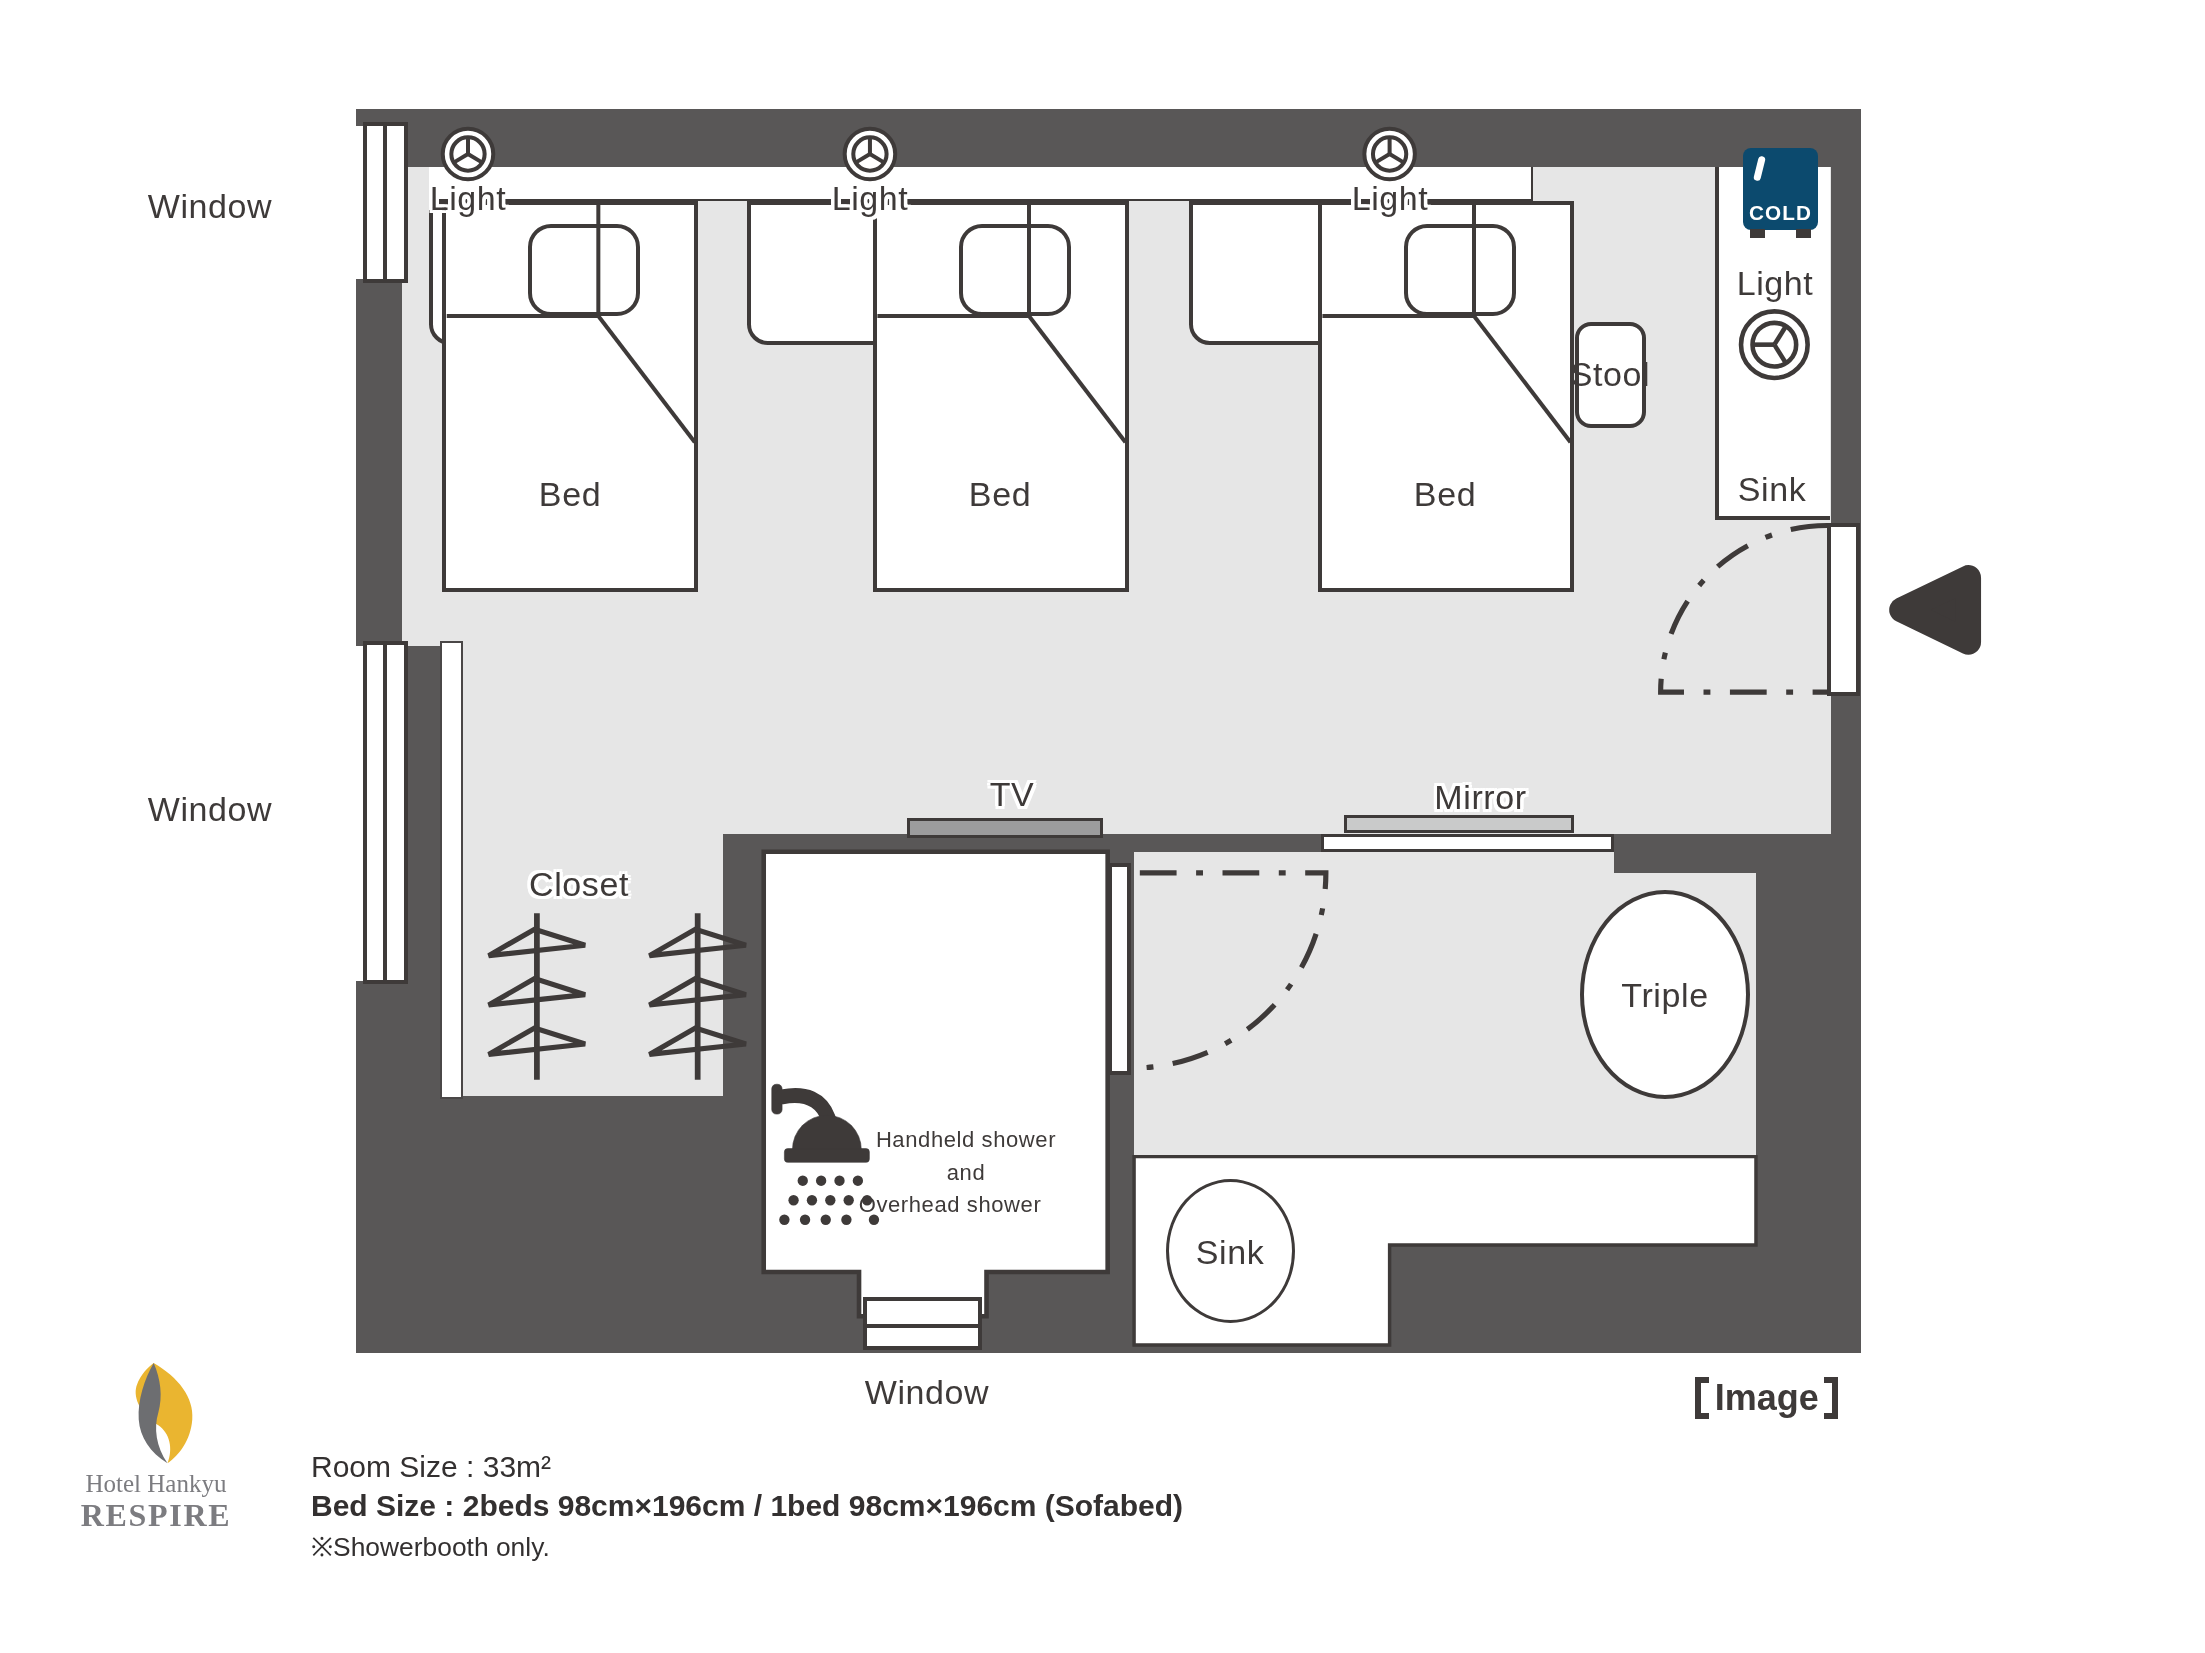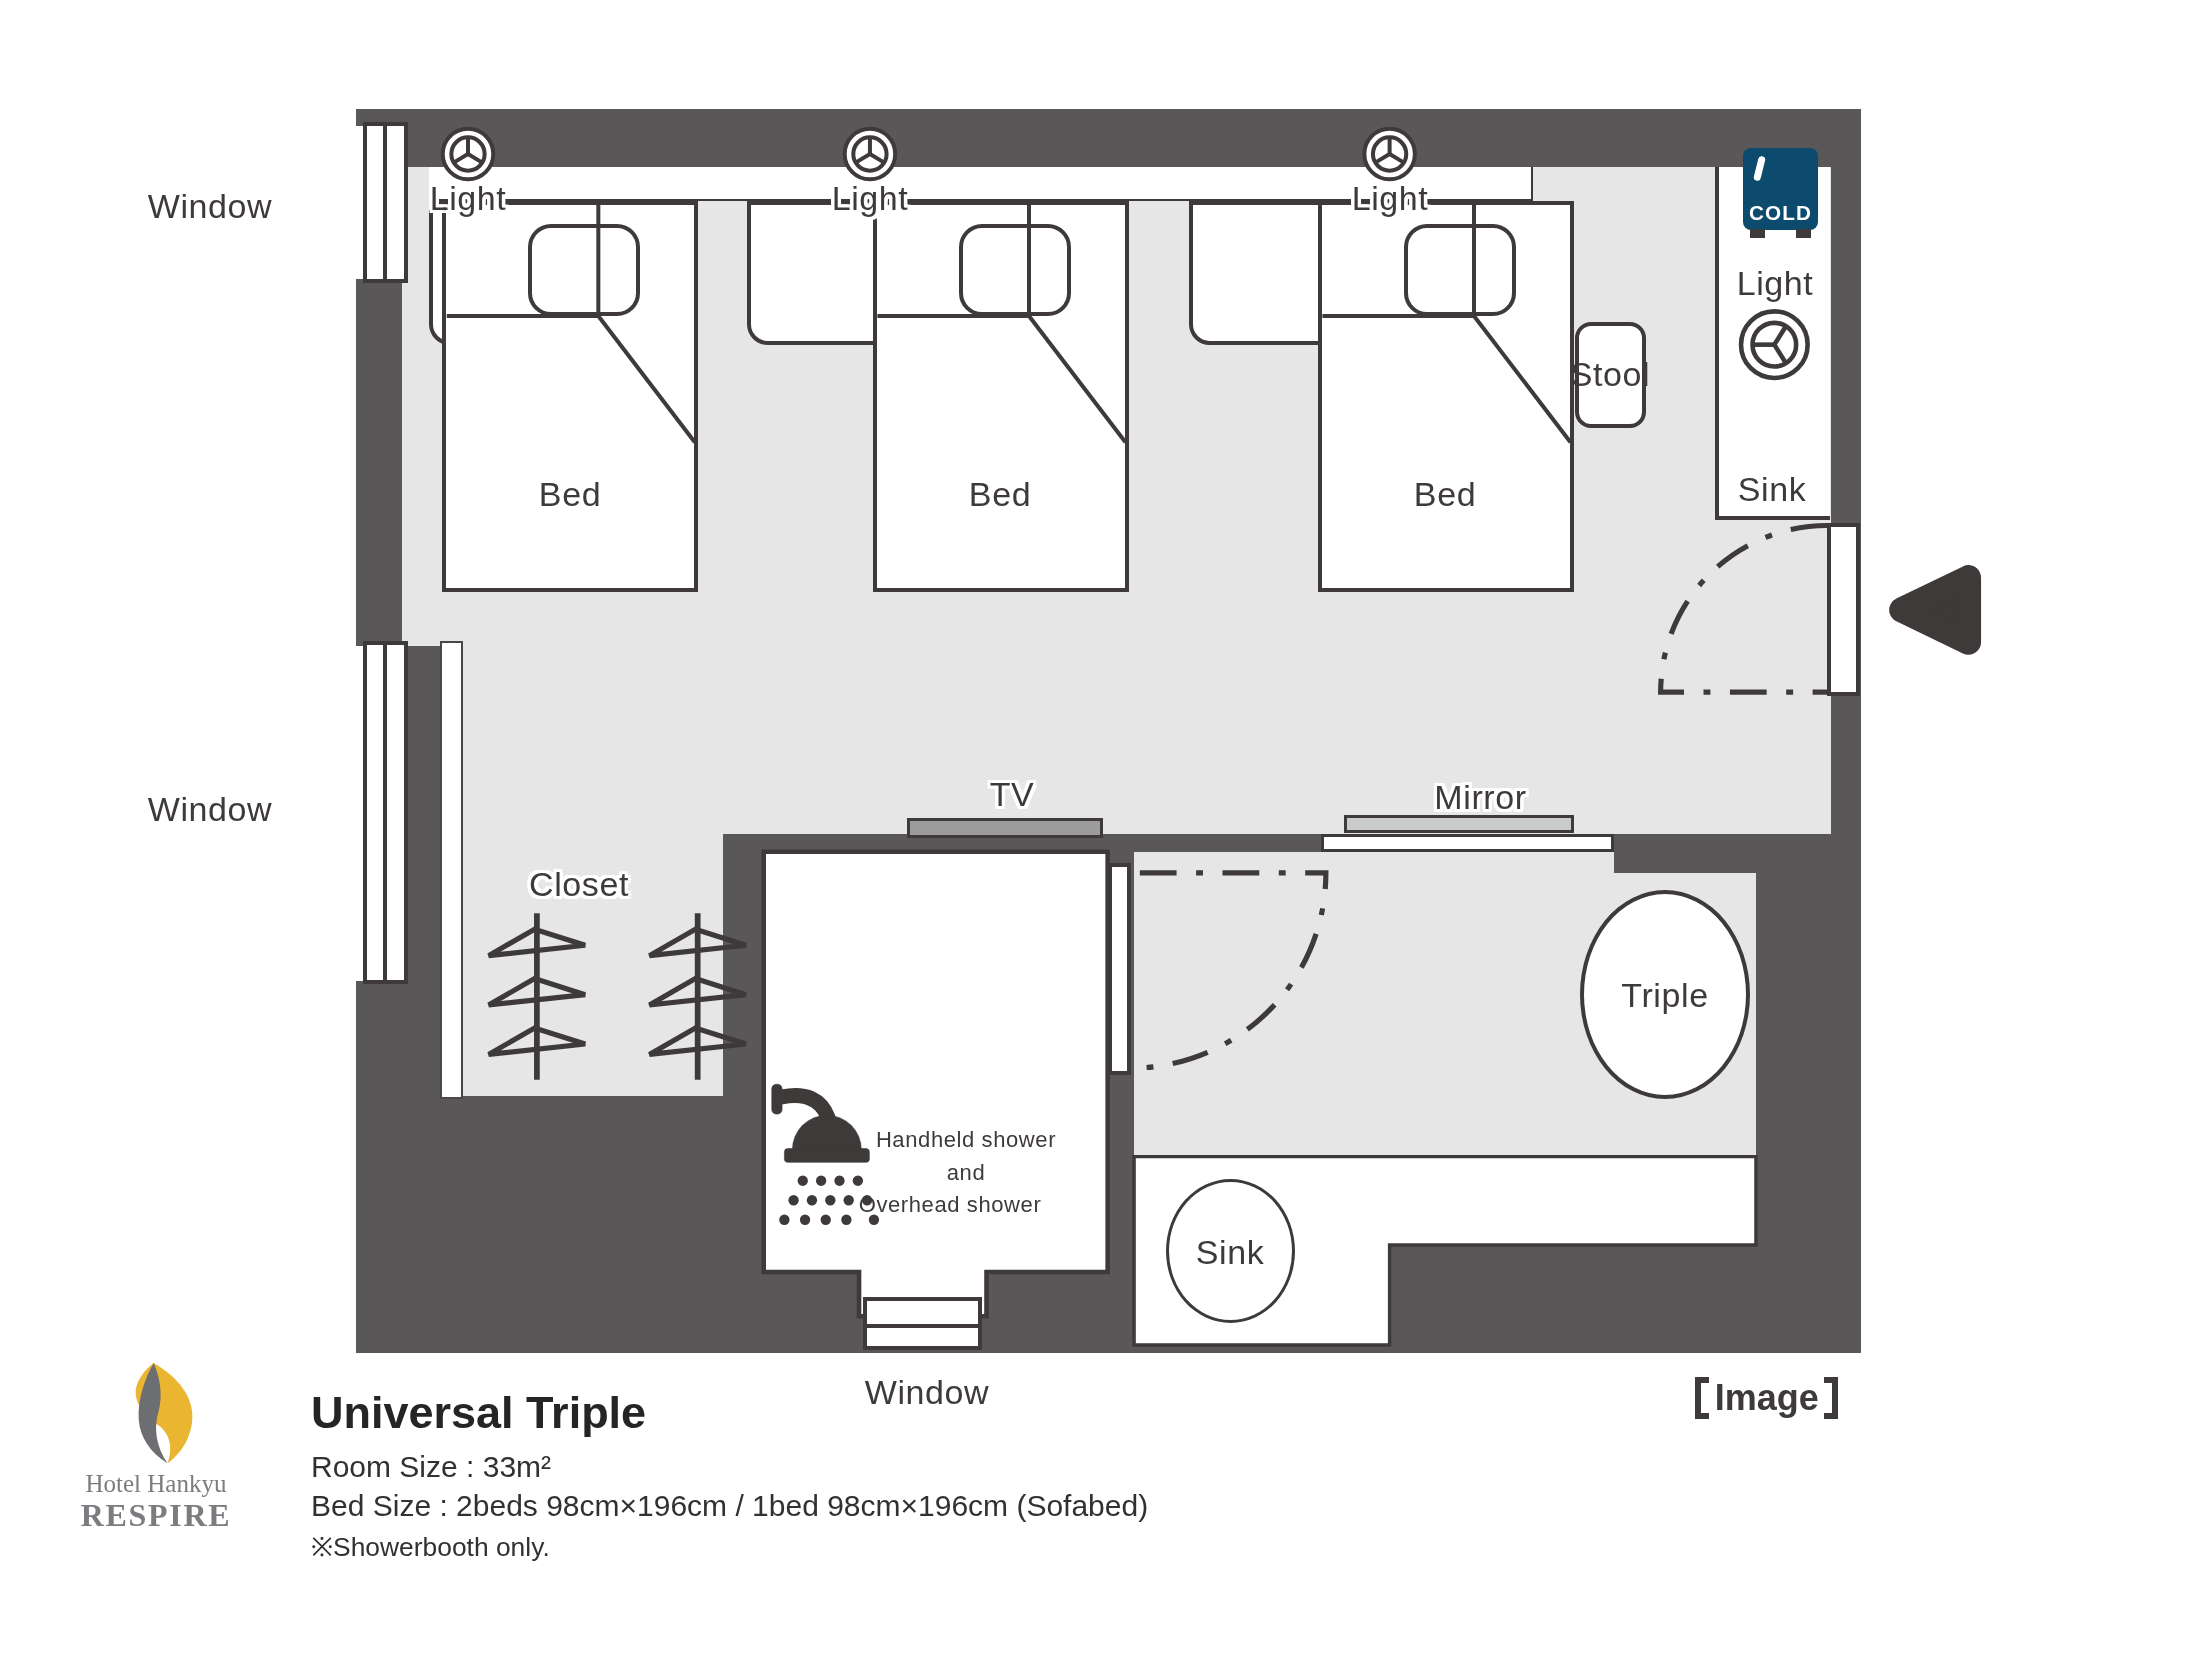--- a/index.html
+++ b/index.html
@@ -224,23 +224,22 @@
 
   <svg style="left:118px;top:1363px;width:76px;height:101px;" viewBox="0 0 132 175">
     <path d="M 62 0 C 105 25 132 60 129 98 C 126 135 106 160 86 174 C 96 148 90 122 70 108 C 40 88 26 62 32 40 C 40 18 52 8 62 0 Z" fill="#eab530"></path>
     <path d="M 62 0 C 74 28 78 58 70 86 C 62 112 66 145 86 174 C 56 156 38 128 36 98 C 34 64 46 28 62 0 Z" fill="#6d6e71"></path>
   </svg>
   <div class="abs" style="left:156px;top:1470px;transform:translateX(-50%);font-family:'Liberation Serif',serif;
               font-size:25px;color:#7c7c80;white-space:nowrap;">Hotel Hankyu</div>
   <div class="abs" style="left:156px;top:1497px;transform:translateX(-50%);font-family:'Liberation Serif',serif;
               font-size:32px;font-weight:bold;letter-spacing:1.7px;color:#7c7c80;white-space:nowrap;">RESPIRE</div>
 
-  <div class="abs" style="left:311px;top:1387px;font-size:45px;font-weight:bold;color:#262424;white-space:nowrap;">Universal Triple</div>
   <div class="footer-line" style="left:311px;top:1450px;">Room Size : 33m²</div>
-  <div class="footer-line" style="left:311px;top:1489px;">Bed Size : 2beds 98cm×196cm / 1bed 98cm×196cm (Sofabed)</div>
+  <div class="footer-line" style="left:311px;top:1489px;font-weight:bold;">Bed Size : 2beds 98cm×196cm / 1bed 98cm×196cm (Sofabed)</div>
   <div class="footer-line" style="left:311px;top:1528px;font-size:26.4px;">※Showerbooth only.</div>
 
   <div class="caption" style="left:1695px;top:1377px;">
     <span class="jb open"></span>
     <span>Image</span>
     <span class="jb close"></span>
   </div>
 
 </div>
 

